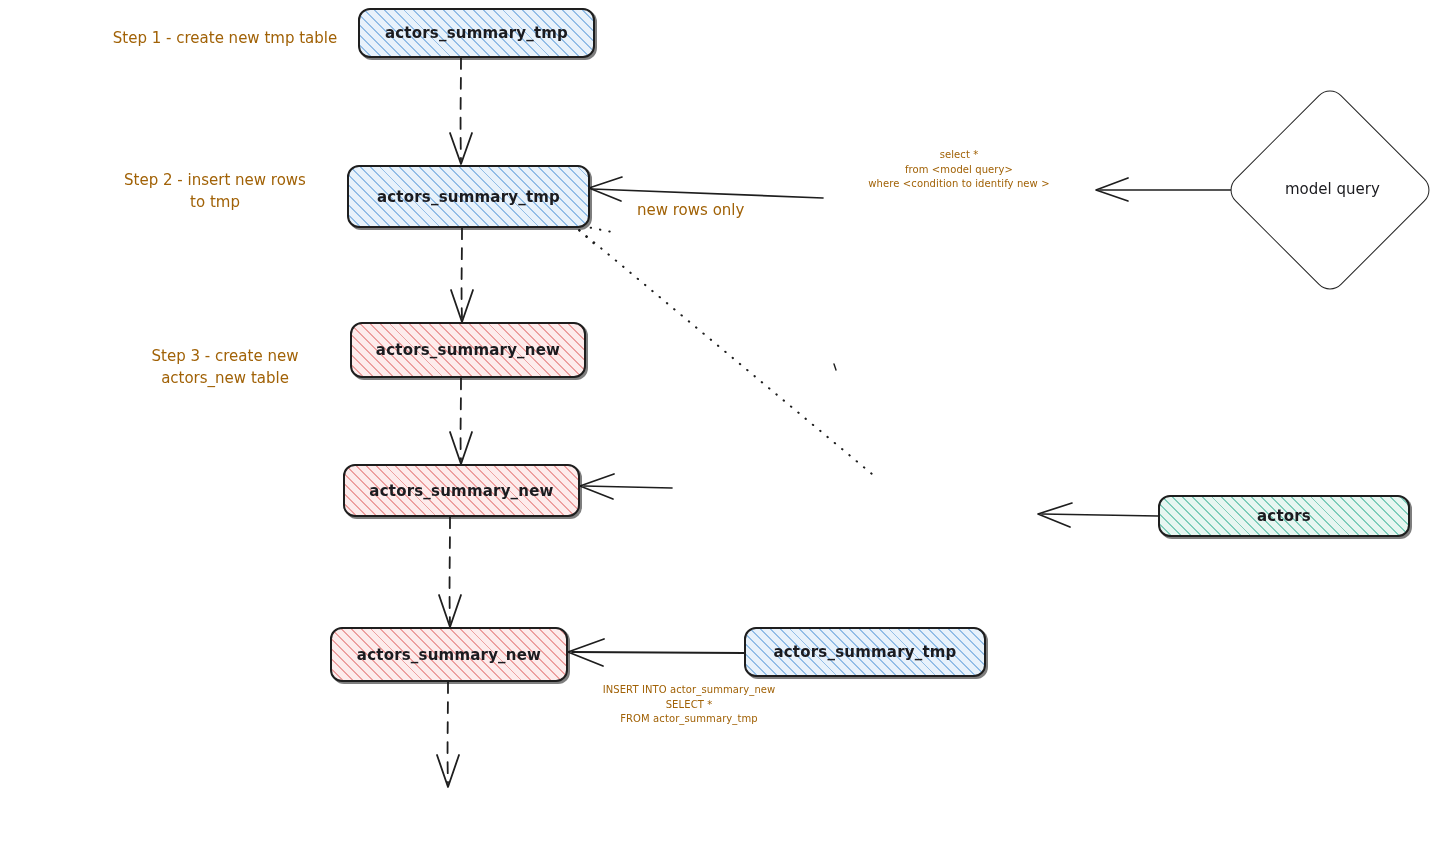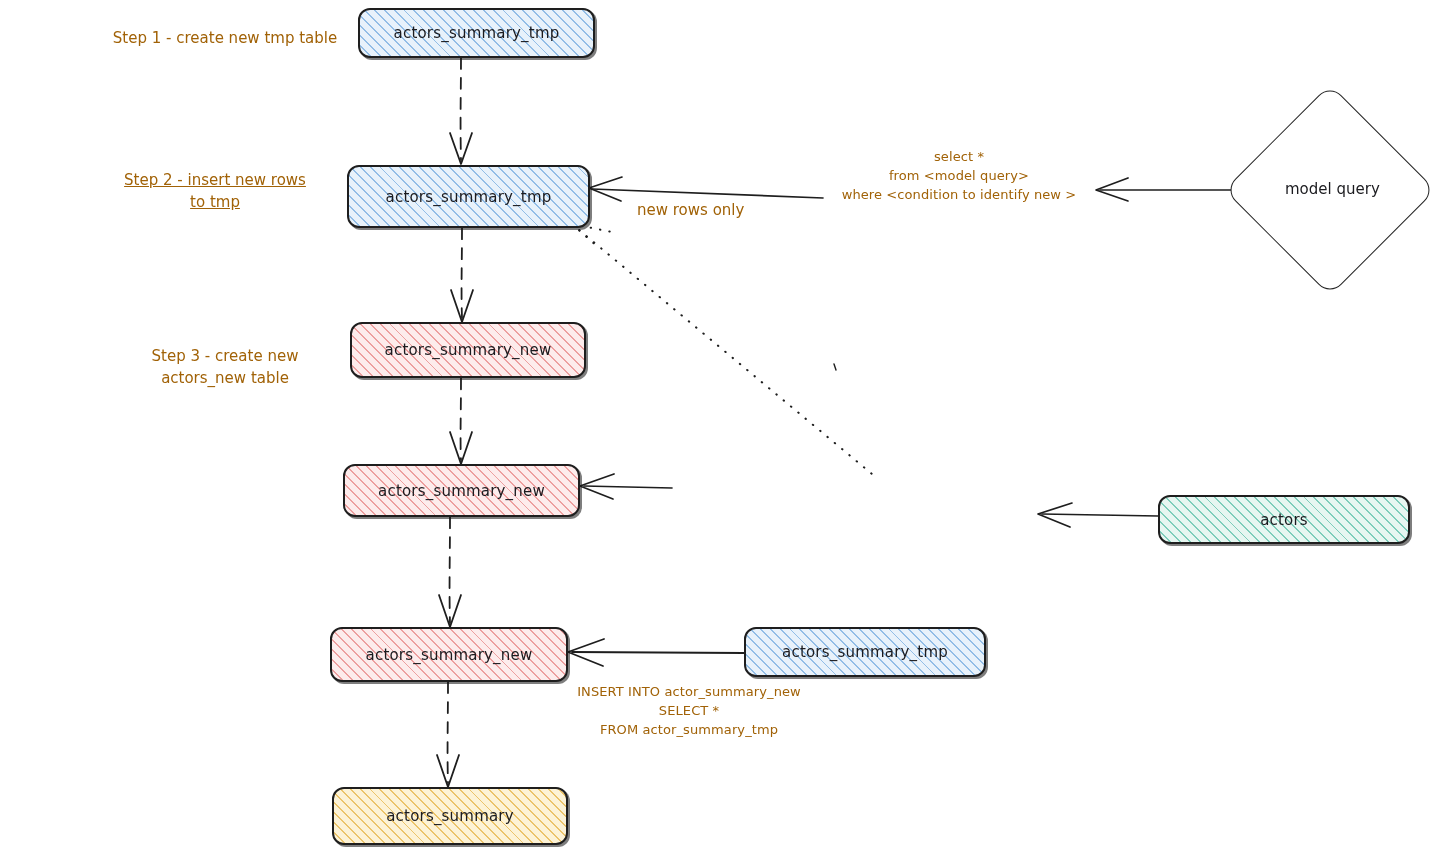--- a/index.html
+++ b/index.html
@@ -15,20 +15,21 @@
   .node{
     position:absolute;
     box-sizing:border-box;
     border:2px solid #1e1e1e;
     border-radius:12px;
     display:flex;align-items:center;justify-content:center;
     font-size:15px;
     letter-spacing:.2px;
     text-align:right;
     box-shadow:2px 2px 0 rgba(20,20,20,.55);
+    font-weight:bold;
   }
   .node span{position:relative;z-index:2;}
 
   .hatch-blue{
     background-color:#e8f2fb;
     background-image:repeating-linear-gradient(45deg,
       rgba(76,146,214,.55) 0 1.3px, rgba(76,146,214,0) 1.3px 7px);
     border-color:#1e1e1e;
   }
   .hatch-red{
@@ -63,21 +64,21 @@
   }
 
   .lbl{
     position:absolute;
     font-size:15px;
     line-height:1.45;
     white-space:pre;
     color:#a16207;
   }
   .lbl.center{text-align:center;}
-  .mono-ish{font-size:13px;letter-spacing:.1px;}
+  .mono-ish{font-size:10px;letter-spacing:.1px;}
 </style>
 </head>
 <body>
 
 <div id="canvas">
 
   <svg class="layer" viewBox="0 0 1432 850">
     <defs></defs>
 
     <g>
@@ -133,21 +134,21 @@
       <path d="M604,639 L568,652 L603,666" fill="none" stroke="#1e1e1e" stroke-width="1.8" stroke-linejoin="round" stroke-linecap="round"></path>
     </g>
 
     <g>
       <path d="M834,364 L836,370" stroke="#1e1e1e" stroke-width="1.4" stroke-linecap="round"></path>
     </g>
   </svg>
 
   <div class="lbl center" style="left:100px;top:28px;width:250px;">Step 1 - create new tmp table</div>
 
-  <div class="lbl center" style="left:100px;top:170px;width:230px;text-decoration:underline;">Step 2 - insert new rows
+  <div class="lbl center" style="left:100px;top:170px;width:230px;">Step 2 - insert new rows
 to tmp</div>
 
   <div class="lbl center" style="left:120px;top:346px;width:210px;">Step 3 - create new
 actors_new table</div>
 
 
 
 
   <div class="node hatch-blue" style="left:358px;top:8px;width:237px;height:50px;">
     <span>actors_summary_tmp</span>
@@ -162,25 +163,22 @@
   </div>
 
   <div class="node hatch-red" style="left:343px;top:464px;width:237px;height:53px;">
     <span>actors_summary_new</span>
   </div>
 
   <div class="node hatch-red" style="left:330px;top:627px;width:238px;height:55px;">
     <span>actors_summary_new</span>
   </div>
 
-  <div class="node hatch-yellow" style="left:332px;top:787px;width:236px;height:58px;">
-    <span>actors_summary</span>
-  </div>
 
-  <div class="node hatch-green" style="left:1158px;top:495px;width:252px;height:49px;">
+  <div class="node hatch-green" style="left:1158px;top:495px;width:252px;height:42px;">
     <span>actors</span>
   </div>
 
   <div class="node hatch-blue" style="left:744px;top:627px;width:242px;height:50px;">
     <span>actors_summary_tmp</span>
   </div>
 
   <div class="diamond" style="left:1255px;top:115px;"></div>
   <div class="diamond-label" style="left:1285px;top:180px;width:150px;text-align:left;">model query</div>
 

